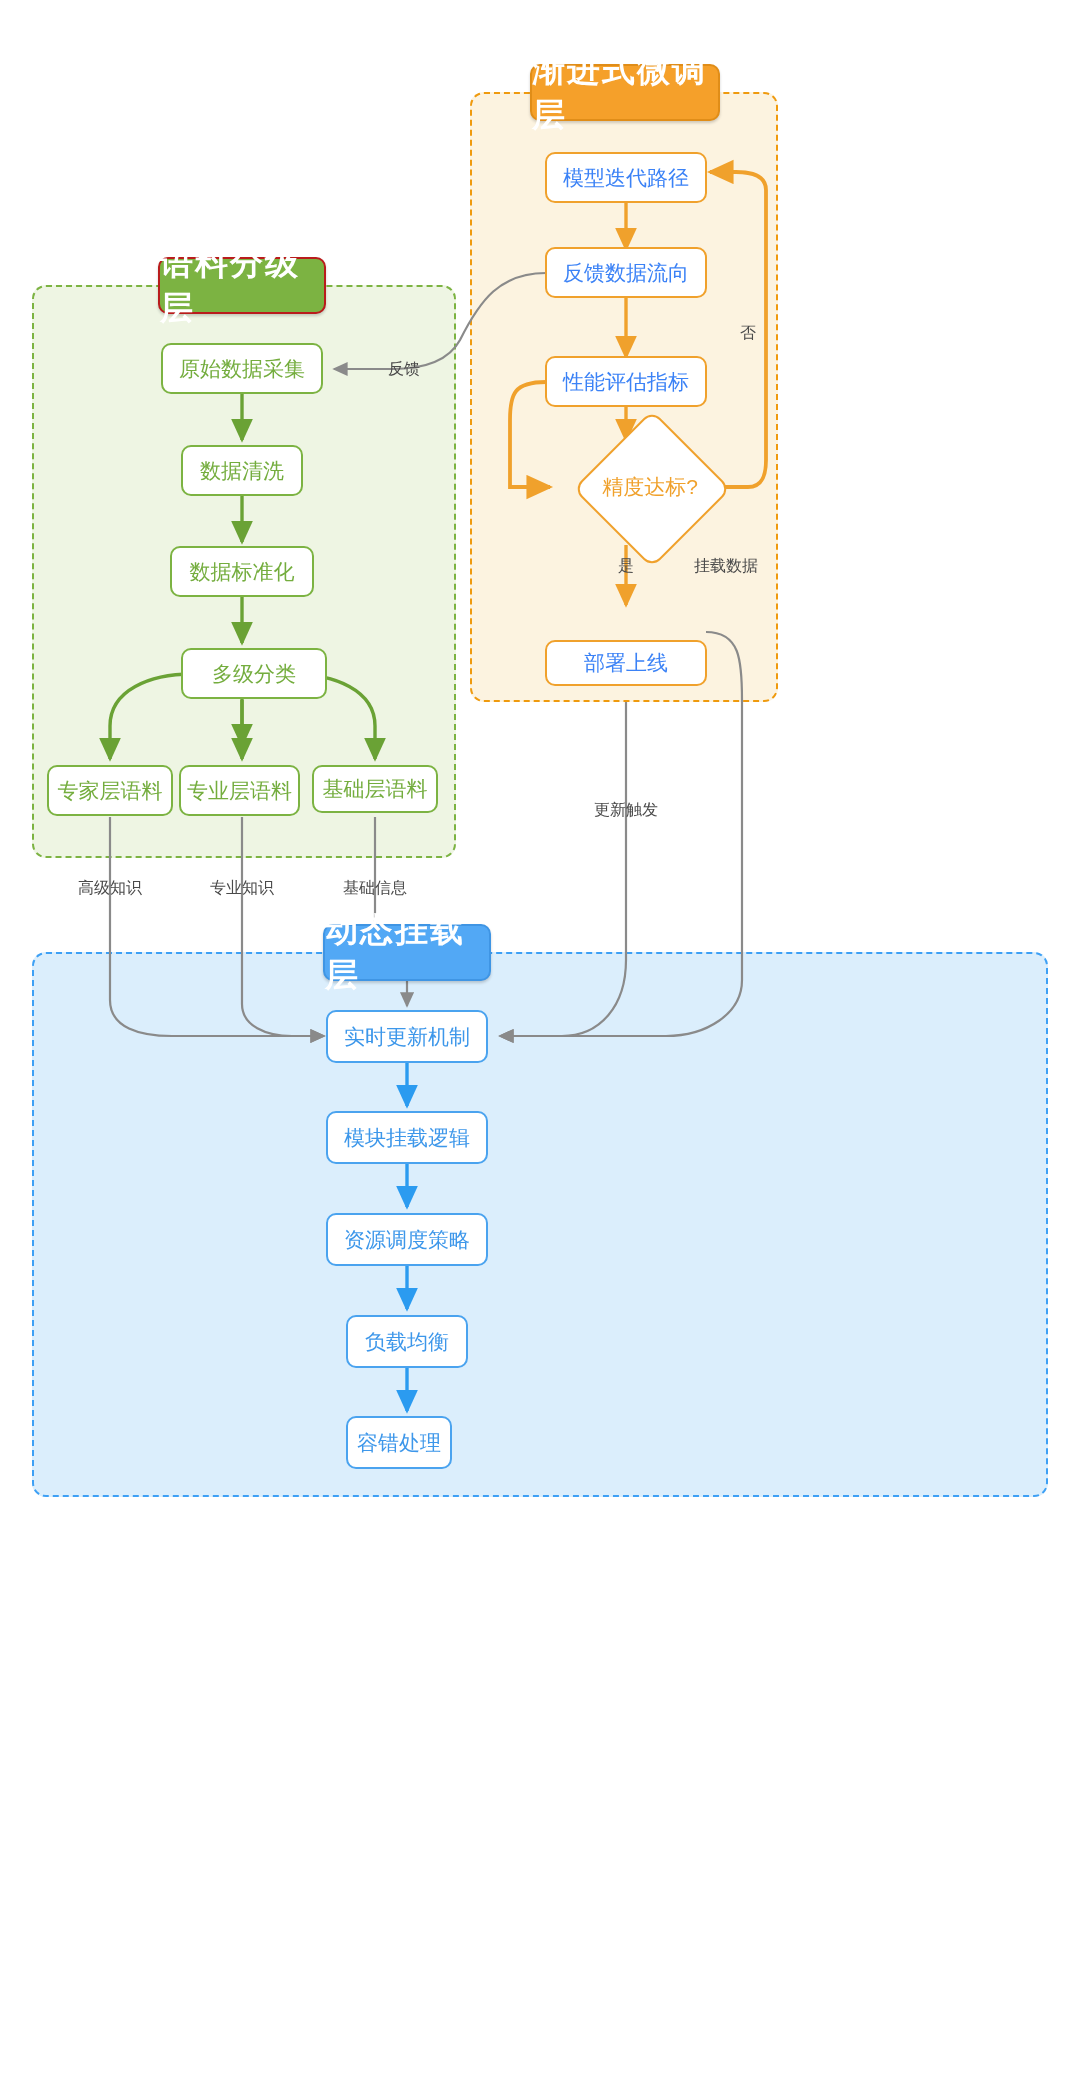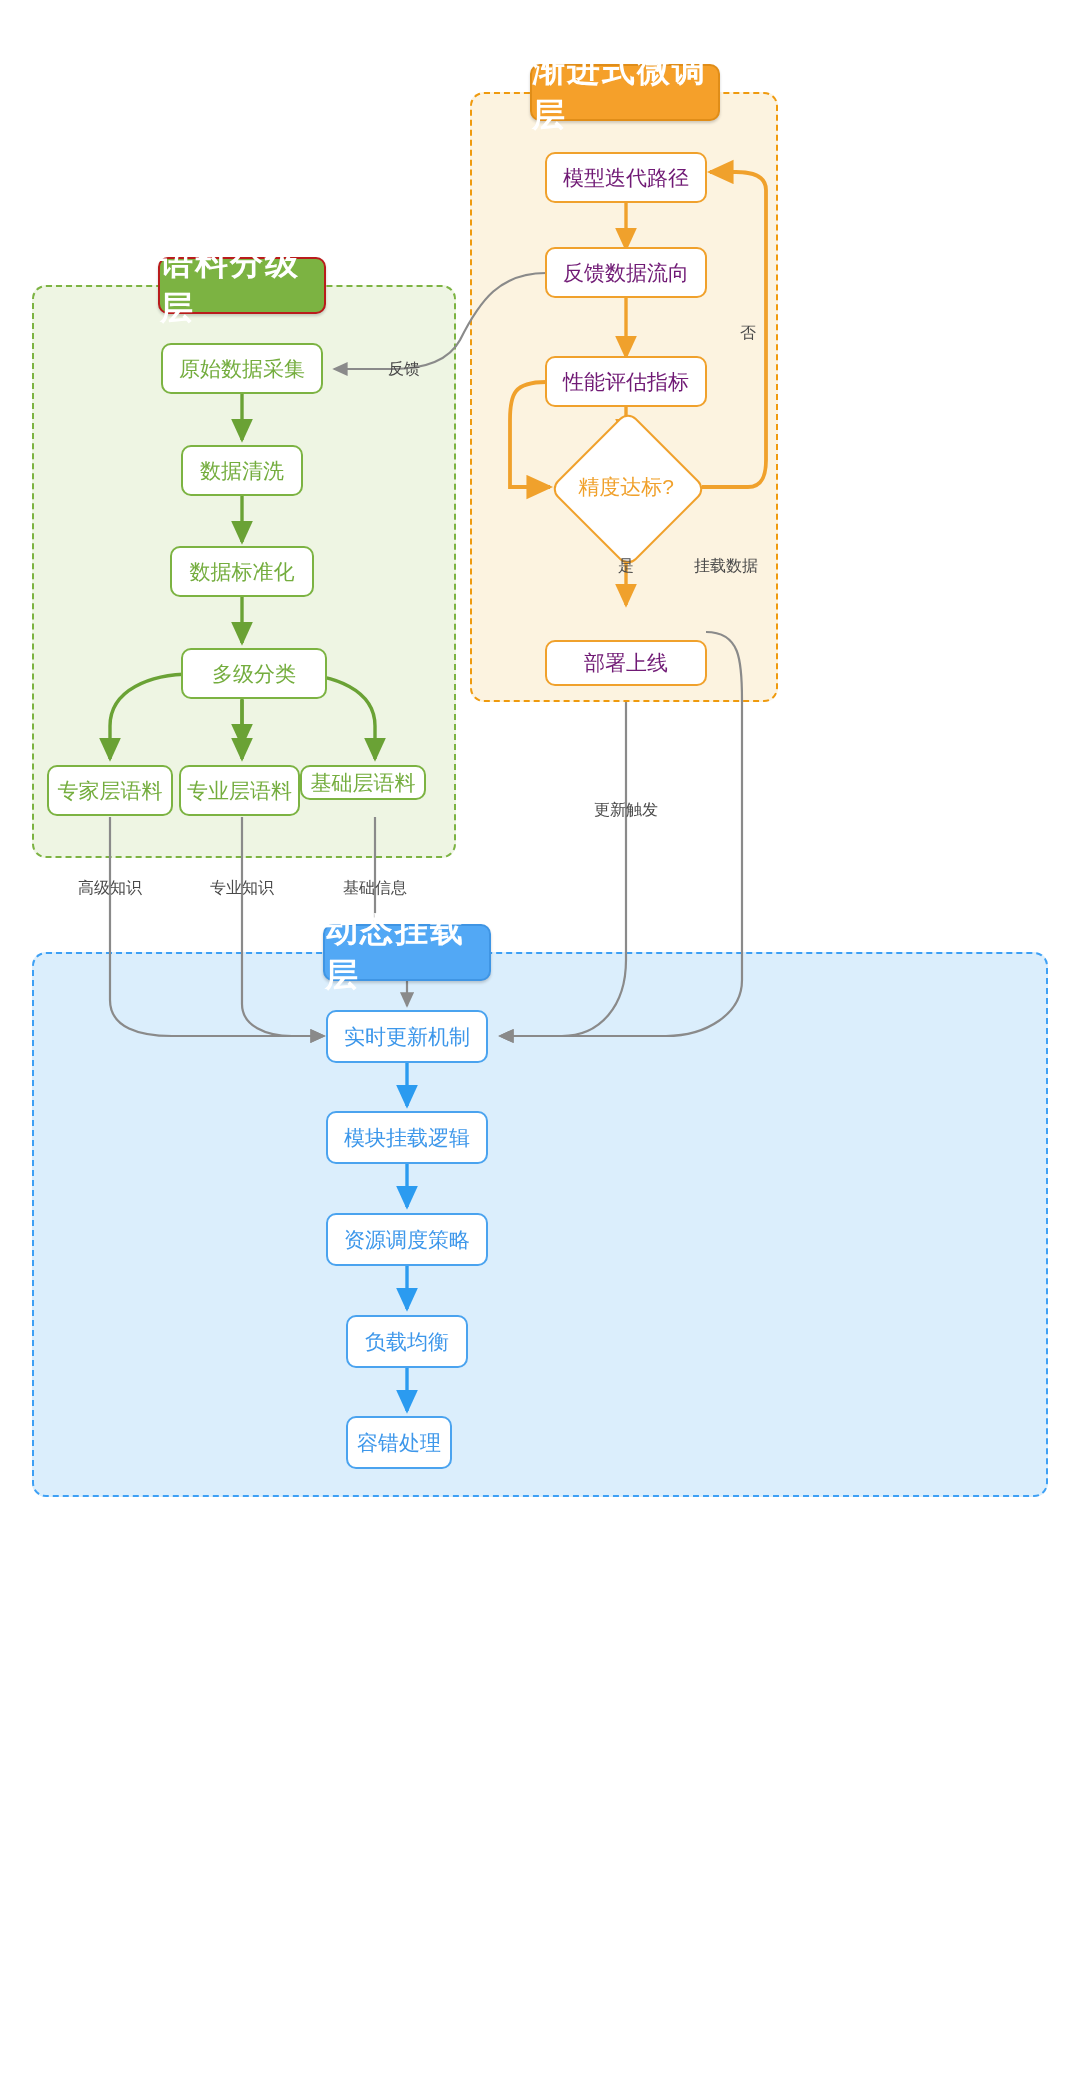--- a/index.html
+++ b/index.html
@@ -14,24 +14,24 @@
 
   .badge{position:absolute;border-radius:10px;display:flex;align-items:center;justify-content:center;
          color:#fff;font-weight:bold;font-size:33px;letter-spacing:2px;box-sizing:border-box;}
   .badge.green{background:#7cb342;border:2px solid #b91c1c;box-shadow:0 2px 3px rgba(0,0,0,.18);}
   .badge.orange{background:#f5a02a;border:2px solid #e08d18;box-shadow:0 2px 3px rgba(0,0,0,.18);}
   .badge.blue{background:#52a8f5;border:2px solid #3f95e4;box-shadow:0 2px 3px rgba(0,0,0,.18);}
 
   .node{position:absolute;background:#fff;border-radius:10px;display:flex;align-items:center;
         justify-content:center;box-sizing:border-box;font-size:21px;white-space:nowrap;}
   .node.green{border:2.4px solid #7cb342;color:#74ad3e;}
-  .node.orange{border:2.4px solid #f0a12c;color:#701a75;}
+  .node.orange{border:2.4px solid #f0a12c;color:#3b82f6;}
   .node.blue{border:2.4px solid #4aa3ef;color:#3d97ea;}
 
-  .diamond{position:absolute;box-sizing:border-box;}
+  .diamond{position:absolute;box-sizing:border-box;margin-left:24px;}
   .diamond .shape{position:absolute;left:0;top:0;width:100%;height:100%;
        background:#fff;border:2.4px solid #f0a12c;border-radius:12px;
        transform:rotate(45deg);}
   .diamond .dlabel{position:absolute;left:0;top:0;width:100%;height:100%;
        display:flex;align-items:center;justify-content:center;color:#f0a12c;font-size:21px;white-space:nowrap;}
 
   .elabel{position:absolute;font-size:16px;color:#4a4a4a;background:transparent;
           white-space:nowrap;transform:translate(-50%,-50%);}
 </style>
 </head>
@@ -100,21 +100,21 @@
   <div class="badge green" style="left:158px; top:257px; width:168px; height:57px;">语料分级层</div>
   <div class="badge orange" style="left:530px; top:64px; width:190px; height:57px;">渐进式微调层</div>
   <div class="badge blue" style="left:323px; top:924px; width:168px; height:57px;">动态挂载层</div>
 
   <div class="node green" style="left:161px; top:343px; width:162px; height:51px;">原始数据采集</div>
   <div class="node green" style="left:181px; top:445px; width:122px; height:51px;">数据清洗</div>
   <div class="node green" style="left:170px; top:546px; width:144px; height:51px;">数据标准化</div>
   <div class="node green" style="left:181px; top:648px; width:146px; height:51px;text-align:right;">多级分类</div>
   <div class="node green" style="left:47px;  top:765px; width:126px; height:51px;">专家层语料</div>
   <div class="node green" style="left:179px; top:765px; width:121px; height:51px;">专业层语料</div>
-  <div class="node green" style="left:300px; top:765px; width:126px; height:35px;">基础层语料</div>
+  <div class="node green" style="left:312px; top:765px; width:126px; height:48px;">基础层语料</div>
 
   <div class="node orange" style="left:545px; top:152px; width:162px; height:51px;">模型迭代路径</div>
   <div class="node orange" style="left:545px; top:247px; width:162px; height:51px;">反馈数据流向</div>
   <div class="node orange" style="left:545px; top:356px; width:162px; height:51px;">性能评估指标</div>
 
   <div class="diamond" style="left:572px; top:433px; width:108px; height:108px;">
     <div class="shape"></div>
     <div class="dlabel">精度达标?</div>
   </div>
 

